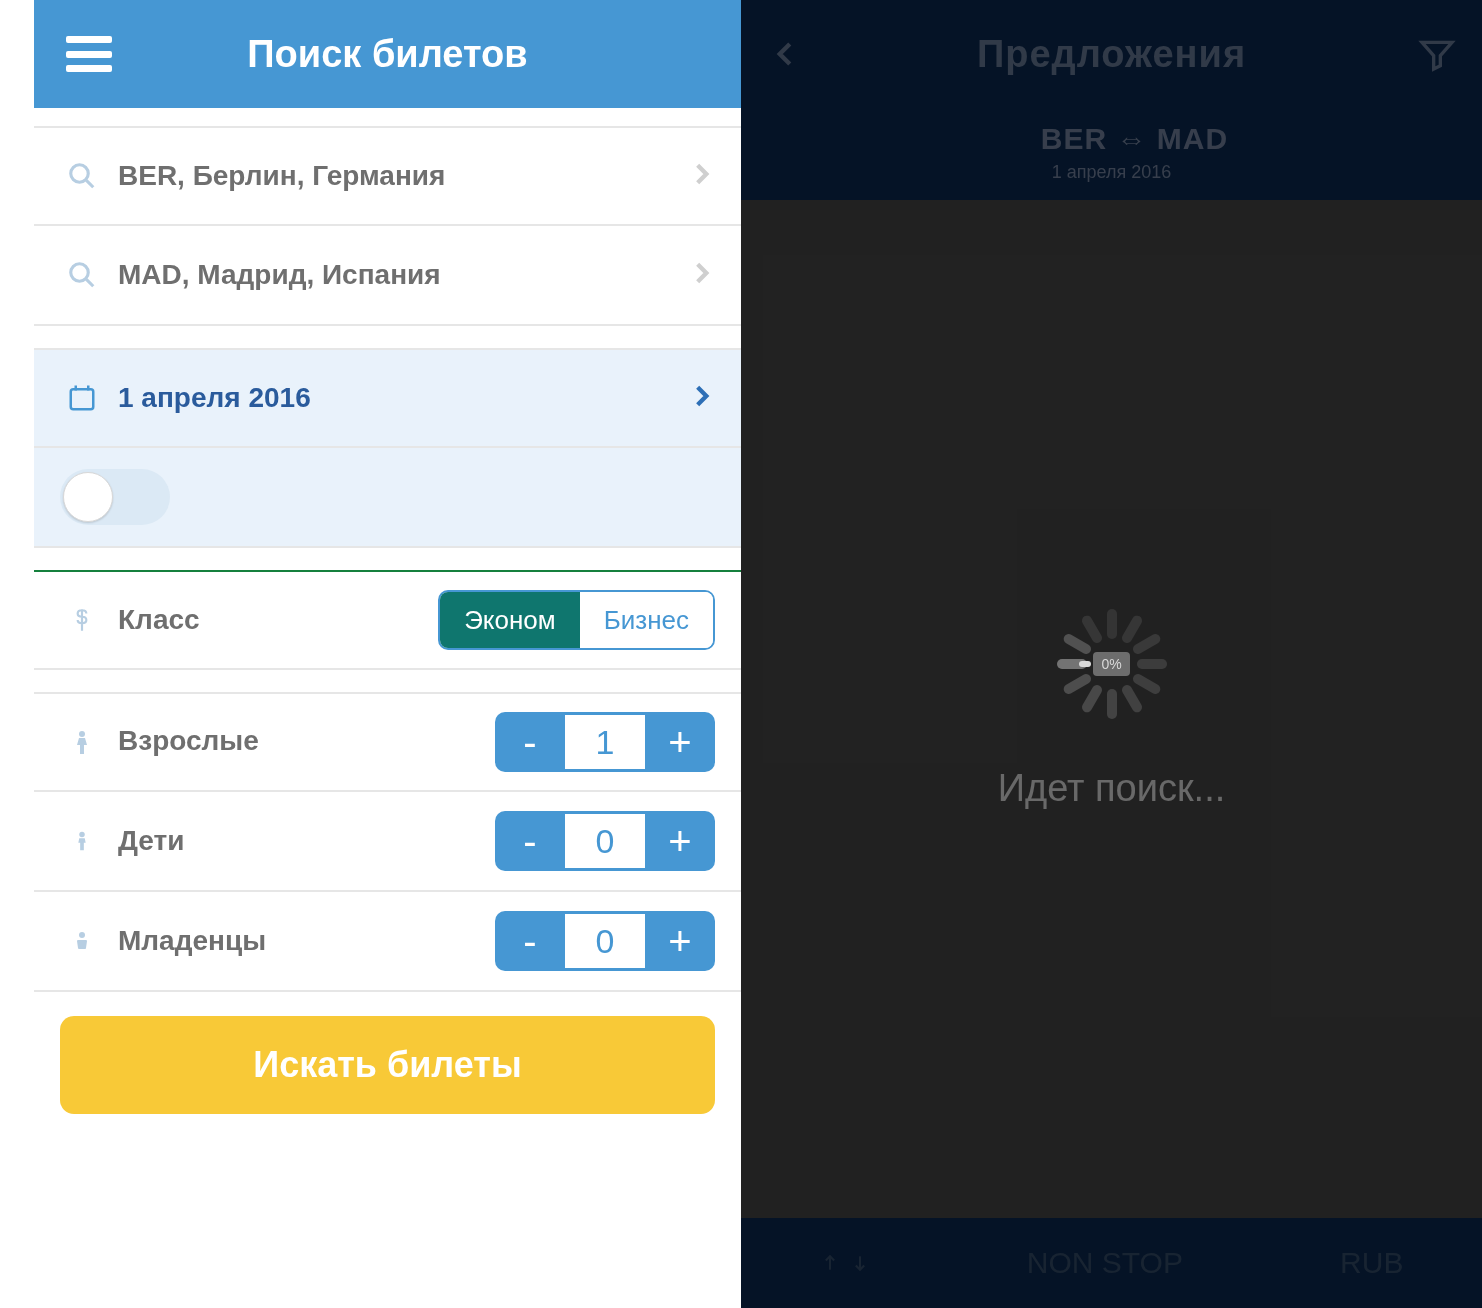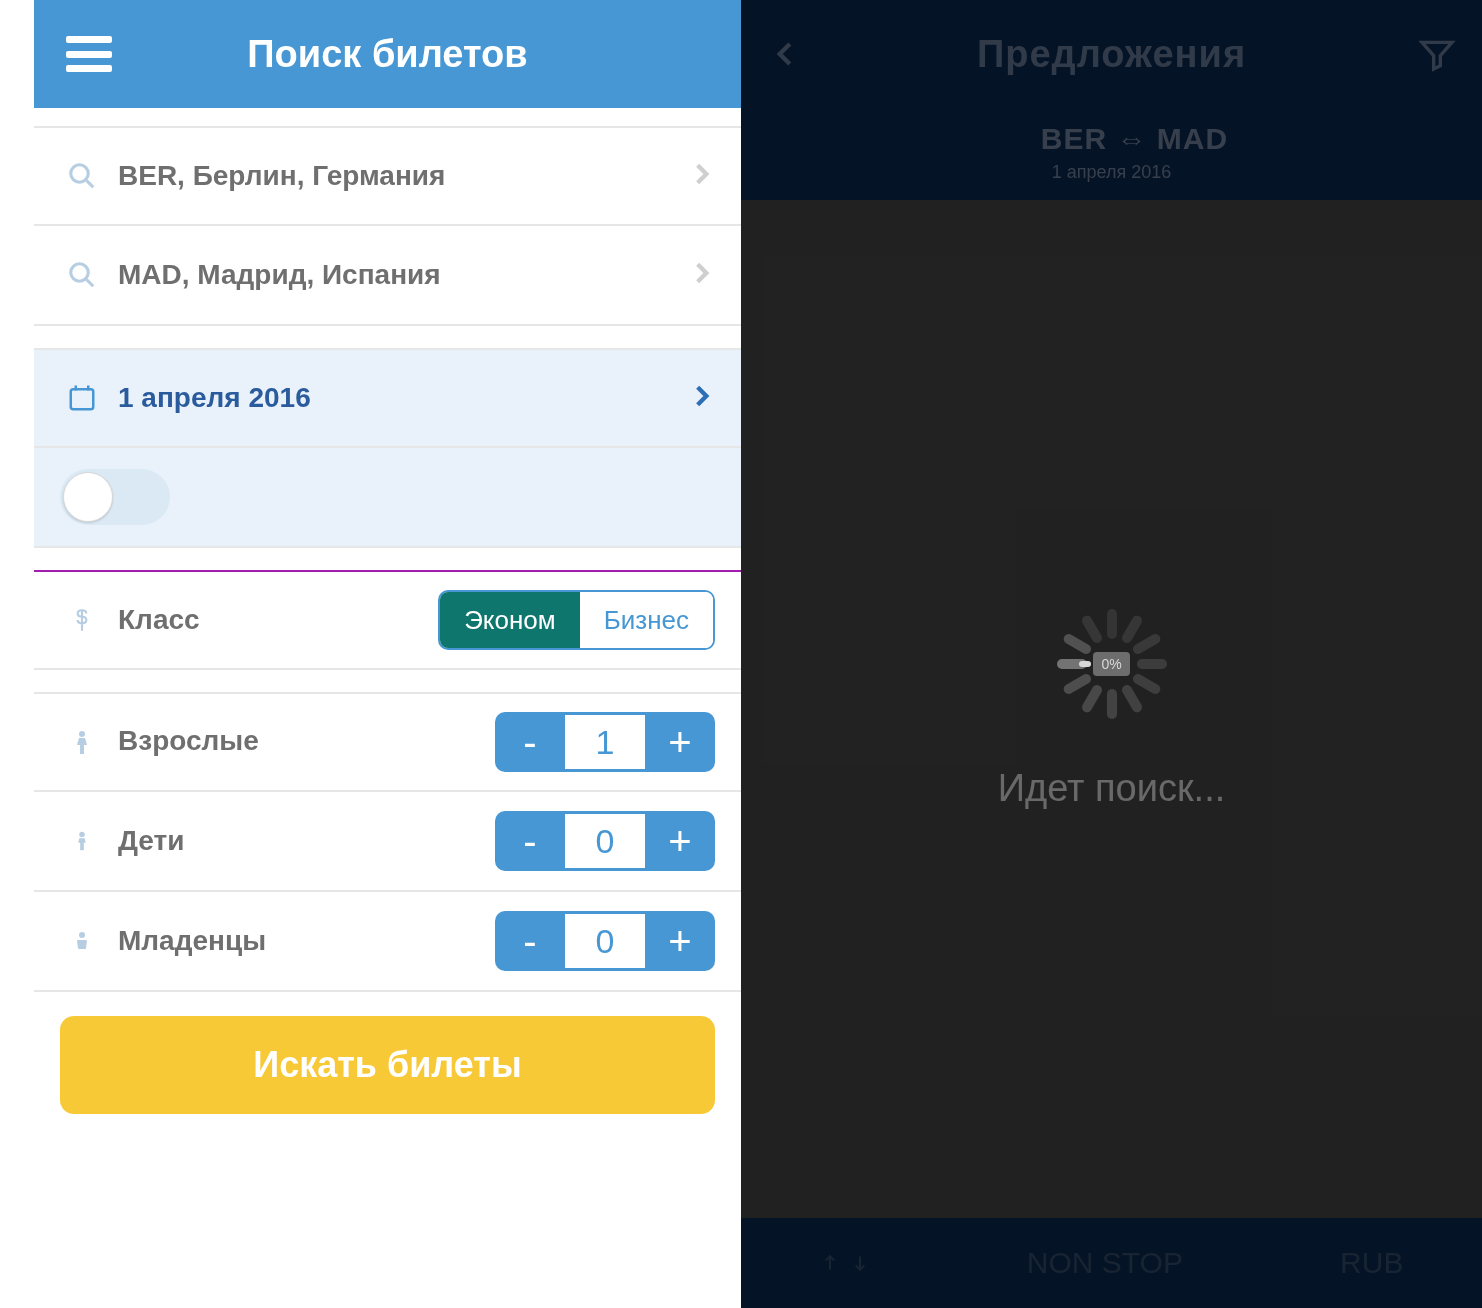--- a/index.html
+++ b/index.html
@@ -239,21 +239,21 @@
   </div>
 
   <div class="row hl spaced">
     <div class="toggle">
         <div class="knob"></div>
       </div>
   </div>
 
   <div style="height:22px"></div>
 
-  <div class="row spaced" style="border-top:2px solid #a21caf">
+  <div class="row spaced" style="border-top:2px solid #15803d">
     <div style="display:flex;align-items:center;">
       <span class="icn muted">
         <svg width="26" height="34" viewBox="0 0 24 24" fill="none" stroke="currentColor" stroke-width="2">
             <path d="M12 2v20M16 6c0-2-2-3-4-3s-4 1-4 3 2 3 4 3 4 1 4 3-2 3-4 3-4-1-4-3"></path>
           </svg>
       </span>
       <span class="txt">Класс</span>
     </div>
     <div class="seg">
       <div class="seg-btn active">Эконом</div>

